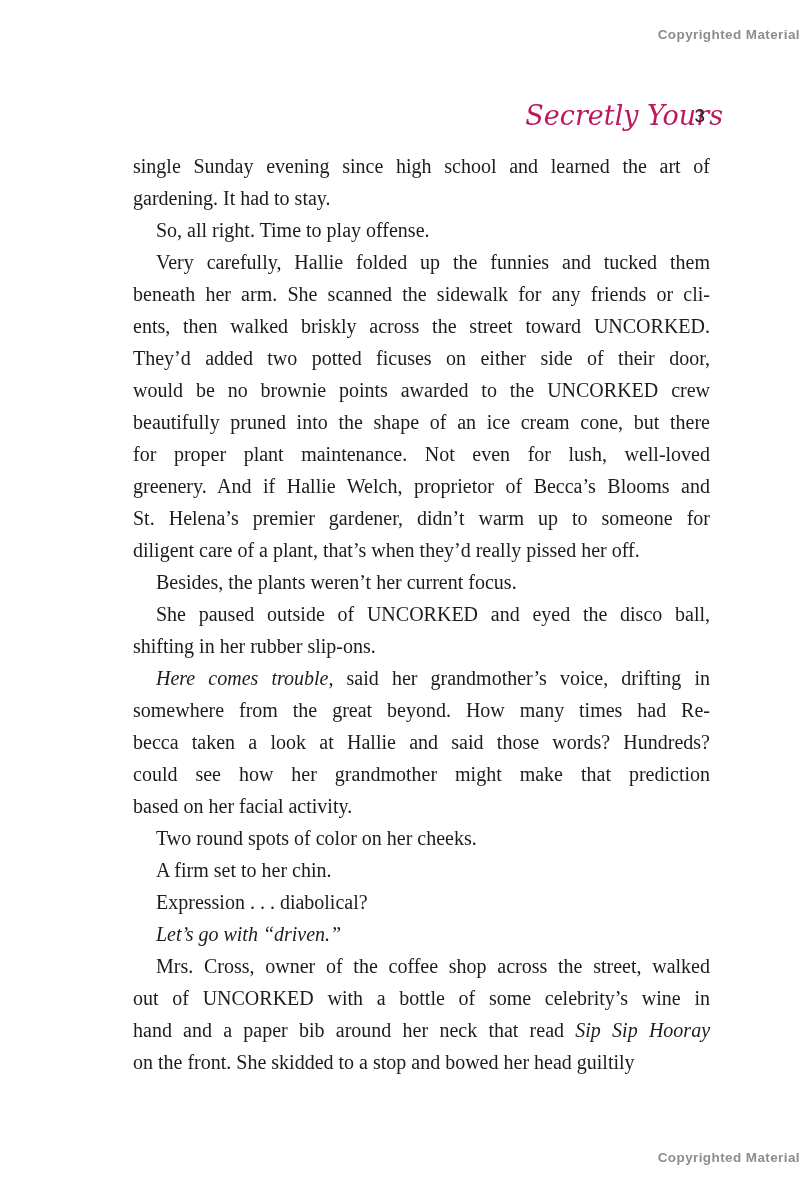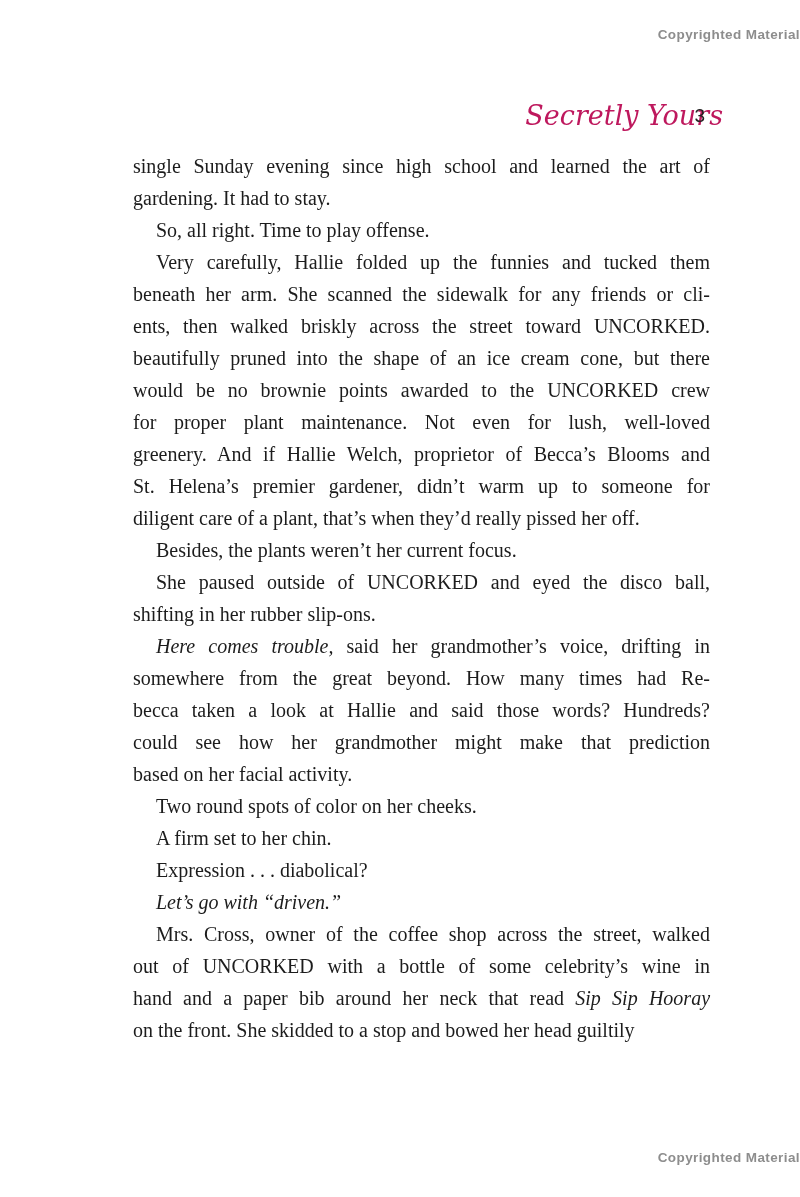--- a/index.html
+++ b/index.html
@@ -94,22 +94,23 @@
         <div class="line j"><span>single Sunday evening since high school and learned the art of</span></div>
         <div class="line"><span>gardening. It had to stay.</span></div>
       </div>
       <div class="paragraph">
         <div class="line indent"><span>So, all right. Time to play offense.</span></div>
       </div>
       <div class="paragraph">
         <div class="line j indent"><span>Very carefully, Hallie folded up the funnies and tucked them</span></div>
         <div class="line j"><span>beneath her arm. She scanned the sidewalk for any friends or cli-</span></div>
         <div class="line j"><span>ents, then walked briskly across the street toward UNCORKED.</span></div>
+        <div class="line j"><span>They’d added two potted ficuses on either side of their door,</span></div>
+        <div class="line j"><span>would be no brownie points awarded to the UNCORKED crew</span></div>
         <div class="line j"><span>beautifully pruned into the shape of an ice cream cone, but there</span></div>
-        <div class="line j"><span>would be no brownie points awarded to the UNCORKED crew</span></div>
         <div class="line j"><span>for proper plant maintenance. Not even for lush, well-loved</span></div>
         <div class="line j"><span>greenery. And if Hallie Welch, proprietor of Becca’s Blooms and</span></div>
         <div class="line j"><span>St. Helena’s premier gardener, didn’t warm up to someone for</span></div>
         <div class="line"><span>diligent care of a plant, that’s when they’d really pissed her off.</span></div>
       </div>
       <div class="paragraph">
         <div class="line indent"><span>Besides, the plants weren’t her current focus.</span></div>
       </div>
       <div class="paragraph">
         <div class="line j indent"><span>She paused outside of UNCORKED and eyed the disco ball,</span></div>

